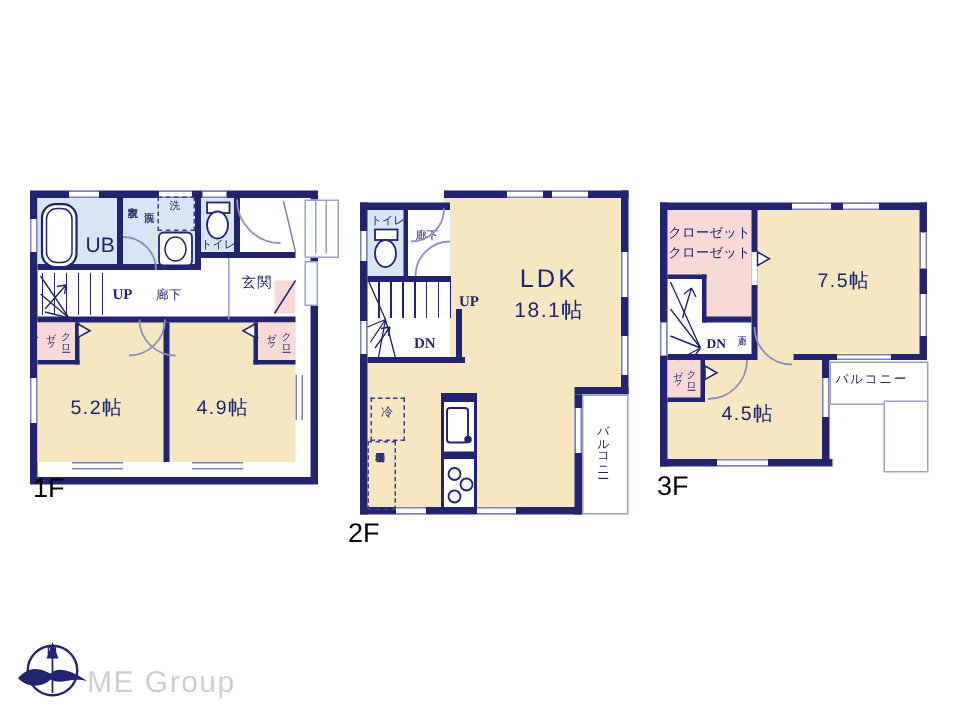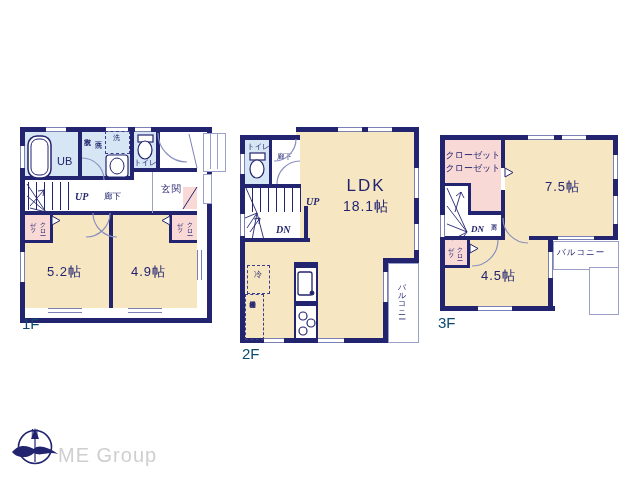--- a/index.html
+++ b/index.html
@@ -2,32 +2,32 @@
 <html><head>
 <meta charset="utf-8">
 <style>
   html,body{margin:0;padding:0}
   body{width:640px;height:480px;background:#fff;position:relative;overflow:hidden;
        font-family:"Liberation Sans","DejaVu Sans",sans-serif;color:#23246f}
   .wall{position:absolute;background:#23246f}
   .fill{position:absolute}
   .env{position:absolute;border:5px solid #23246f;background:#fff}
   .lbl{position:absolute;color:#23246f;font-size:8px;line-height:1.15;white-space:nowrap}
-  .it{font-family:"Liberation Serif","DejaVu Serif",serif;font-style:italic;font-weight:bold}
+  .it{font-family:"Liberation Serif","DejaVu Serif",serif;font-weight:bold}
   .vt{writing-mode:vertical-rl;text-orientation:upright;white-space:normal;letter-spacing:0}
   .dash{position:absolute;border:1px dashed #3c3e8a;background:transparent}
   .thin{position:absolute;border:1px solid #9aa0c8;background:#fff}
   .ln{position:absolute;background:#9aa0c8}
   .winh{position:absolute;height:5px;background:#fff;border-top:1px solid #7b81b5;border-bottom:1px solid #7b81b5;box-sizing:border-box}
   .winv{position:absolute;width:5px;background:#fff;border-left:1px solid #7b81b5;border-right:1px solid #7b81b5;box-sizing:border-box}
   .trv{position:absolute;background:repeating-linear-gradient(90deg,#23246f 0,#23246f 1px,transparent 1px,transparent 8px)}
   .pink{background:#f8d9d6}
   .blue{background:#d6e6f4}
   .cream{background:#f6e7c2}
-  .floorlab{position:absolute;font-size:15px;color:#0c4a6e}
+  .floorlab{position:absolute;font-size:18px;color:#000000}
   .size{font-size:13px;letter-spacing:1px}
   svg{position:absolute;left:0;top:0;pointer-events:none}
 </style>
 </head>
 <body>
 
 <div>
   <div class="env" style="left:20px;top:127px;width:182px;height:186px"></div>
   <div class="fill cream" style="left:25px;top:213px;width:172px;height:95px"></div>
   <div class="fill blue" style="left:25px;top:132px;width:55px;height:48px"></div>
@@ -60,21 +60,21 @@
   <div class="winh" style="left:106px;top:127px;width:22px"></div>
   <div class="winh" style="left:135px;top:127px;width:16px"></div>
   <div class="winv" style="left:20px;top:146px;height:22px"></div>
   <div class="winv" style="left:20px;top:252px;height:30px"></div>
   <div class="winv" style="left:197px;top:250px;height:30px"></div>
   <div class="winh" style="left:48px;top:308px;width:34px"></div>
   <div class="winh" style="left:128px;top:308px;width:34px"></div>
 
   <div class="trv" style="left:28px;top:182px;width:48px;height:28px"></div>
 
-  <div class="lbl" style="left:57px;top:155px;font-size:11px">UB</div>
+  <div class="lbl" style="left:57px;top:155px;font-size:14px">UB</div>
   <div class="lbl vt" style="left:83px;top:133px;height:46px;font-size:7px">脱衣室</div>
   <div class="lbl vt" style="left:94px;top:136px;height:32px;font-size:7px">洗面</div>
   <div class="dash" style="left:105px;top:131px;width:23px;height:21px"></div>
   <div class="lbl" style="left:113px;top:134px;font-size:7px">洗</div>
   <div class="lbl" style="left:134px;top:159px;font-size:7.5px">トイレ</div>
   <div class="lbl" style="left:161px;top:184px;font-size:9.5px;letter-spacing:1px">玄関</div>
   <div class="lbl" style="left:104px;top:192px;font-size:8.5px">廊下</div>
   <div class="lbl it" style="left:75px;top:191px;font-size:10px">UP</div>
   <div class="lbl vt" style="left:28px;top:217px;width:20px;height:22px;font-size:6.5px;line-height:10px">クローゼット</div>
   <div class="lbl vt" style="left:175px;top:217px;width:20px;height:22px;font-size:6.5px;line-height:10px">クローゼット</div>
@@ -124,21 +124,21 @@
   <div class="winh" style="left:318px;top:338px;width:26px"></div>
 
   <div class="trv" style="left:252px;top:184px;width:54px;height:28px"></div>
 
   <div class="lbl" style="left:247px;top:143px;font-size:7.5px">トイレ</div>
   <div class="lbl" style="left:277px;top:153px;font-size:7.5px">廊下</div>
   <div class="lbl it" style="left:306px;top:196px;font-size:10px">UP</div>
   <div class="lbl it" style="left:276px;top:224px;font-size:10px">DN</div>
   <div class="lbl" style="left:330px;top:176px;width:72px;text-align:center;font-size:17px;letter-spacing:2px">LDK</div>
   <div class="lbl" style="left:330px;top:198px;width:72px;text-align:center;font-size:14px;letter-spacing:1px">18.1帖</div>
-  <div class="floorlab" style="left:242px;top:345px">2F</div>
+  <div class="floorlab" style="left:232px;top:345px">2F</div>
 </div>
 
 <div>
   <div class="fill cream" style="left:503px;top:140px;width:110px;height:96px"></div>
   <div class="fill cream" style="left:445px;top:240px;width:103px;height:66px"></div>
   <div class="fill pink" style="left:445px;top:140px;width:56px;height:73px"></div>
   <div class="fill" style="left:445px;top:186px;width:23px;height:54px;background:#fff"></div>
   <div class="fill" style="left:471px;top:215px;width:30px;height:21px;background:#fff"></div>
 
   <div class="wall" style="left:440px;top:135px;width:178px;height:5px"></div>

